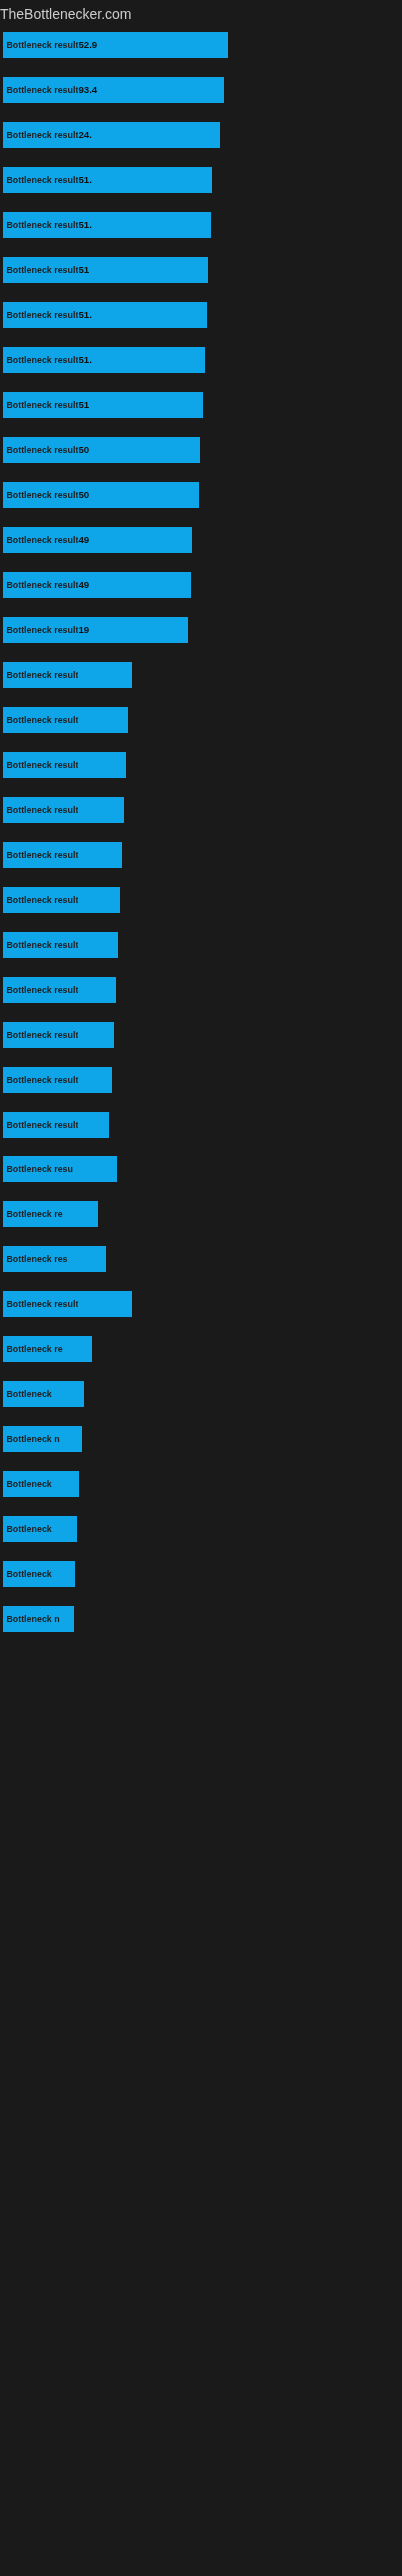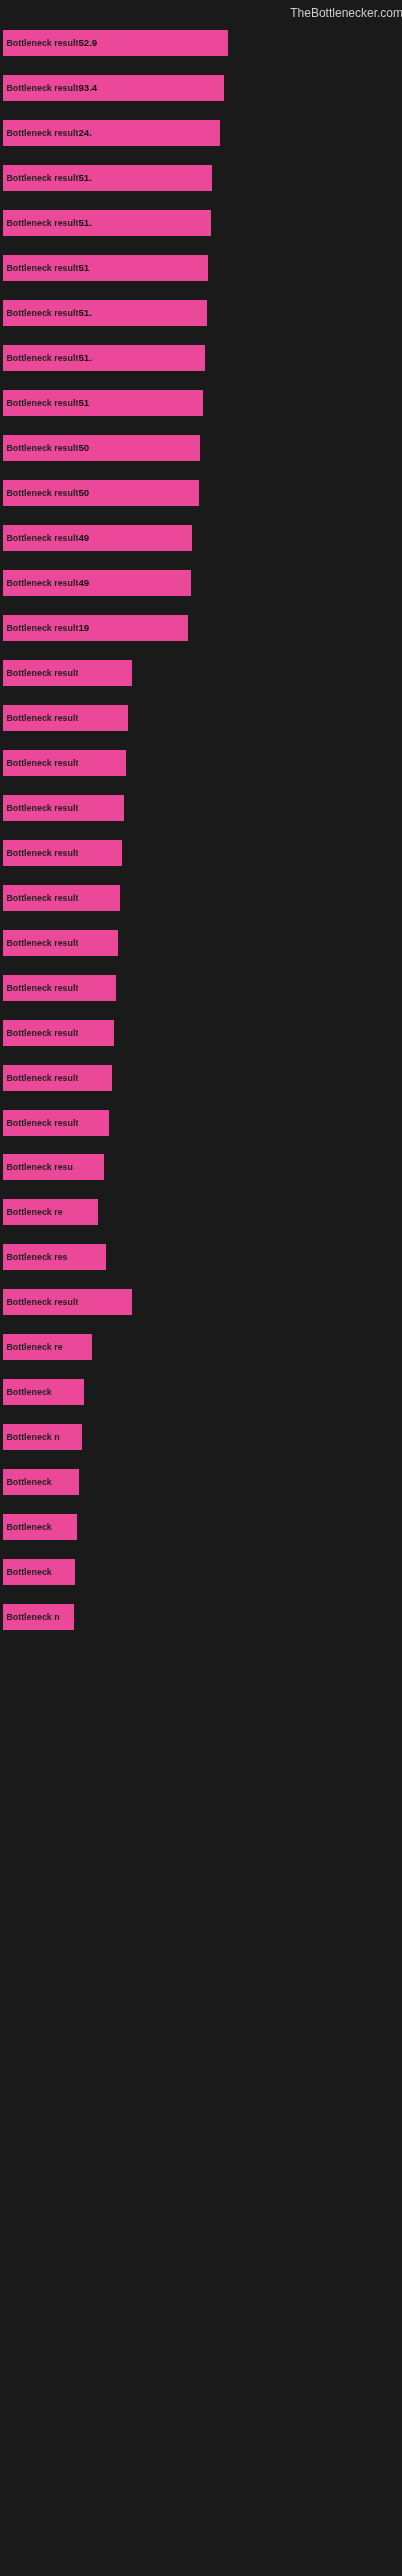--- a/index.html
+++ b/index.html
@@ -7,37 +7,37 @@
       padding: 0;
       box-sizing: border-box;
     }
     body {
       width: 403px;
       background-color: #1a1a1a;
       font-family: Arial, sans-serif;
       color: #333;
     }
     .header {
-      text-align: right;
+      text-align: left;
       padding: 6.4px 0 3.2px 0;
       color: #ccc;
-      font-size: 12px;
+      font-size: 14px;
       background: #1a1a1a;
     }
     .bar-row {
       display: flex;
       align-items: center;
       margin: 4.8px 3.2px;
       height: 29px;
     }
     .bar-container {
       display: flex;
       align-items: center;
       height: 26px;
-      background-color: #ec4899;
+      background-color: #0ea5e9;
       position: relative;
       min-width: 16px;
     }
     .bar-label {
       color: #222;
       font-size: 8.9px;
       font-weight: bold;
       padding-left: 3.2px;
       white-space: nowrap;
       overflow: hidden;
@@ -219,21 +219,21 @@
       </div>
     </div>
     <div class="spacer"></div>
     <div class="bar-row">
       <div class="bar-container" style="width: 106px;">
         <span class="bar-label">Bottleneck result</span>
       </div>
     </div>
     <div class="spacer"></div>
     <div class="bar-row">
-      <div class="bar-container" style="width: 101px;">
+      <div class="bar-container" style="width: 114px;">
         <span class="bar-label">Bottleneck resu</span>
       </div>
     </div>
     <div class="spacer"></div>
     <div class="bar-row">
       <div class="bar-container" style="width: 95px;">
         <span class="bar-label">Bottleneck re</span>
       </div>
     </div>
     <div class="spacer"></div>

